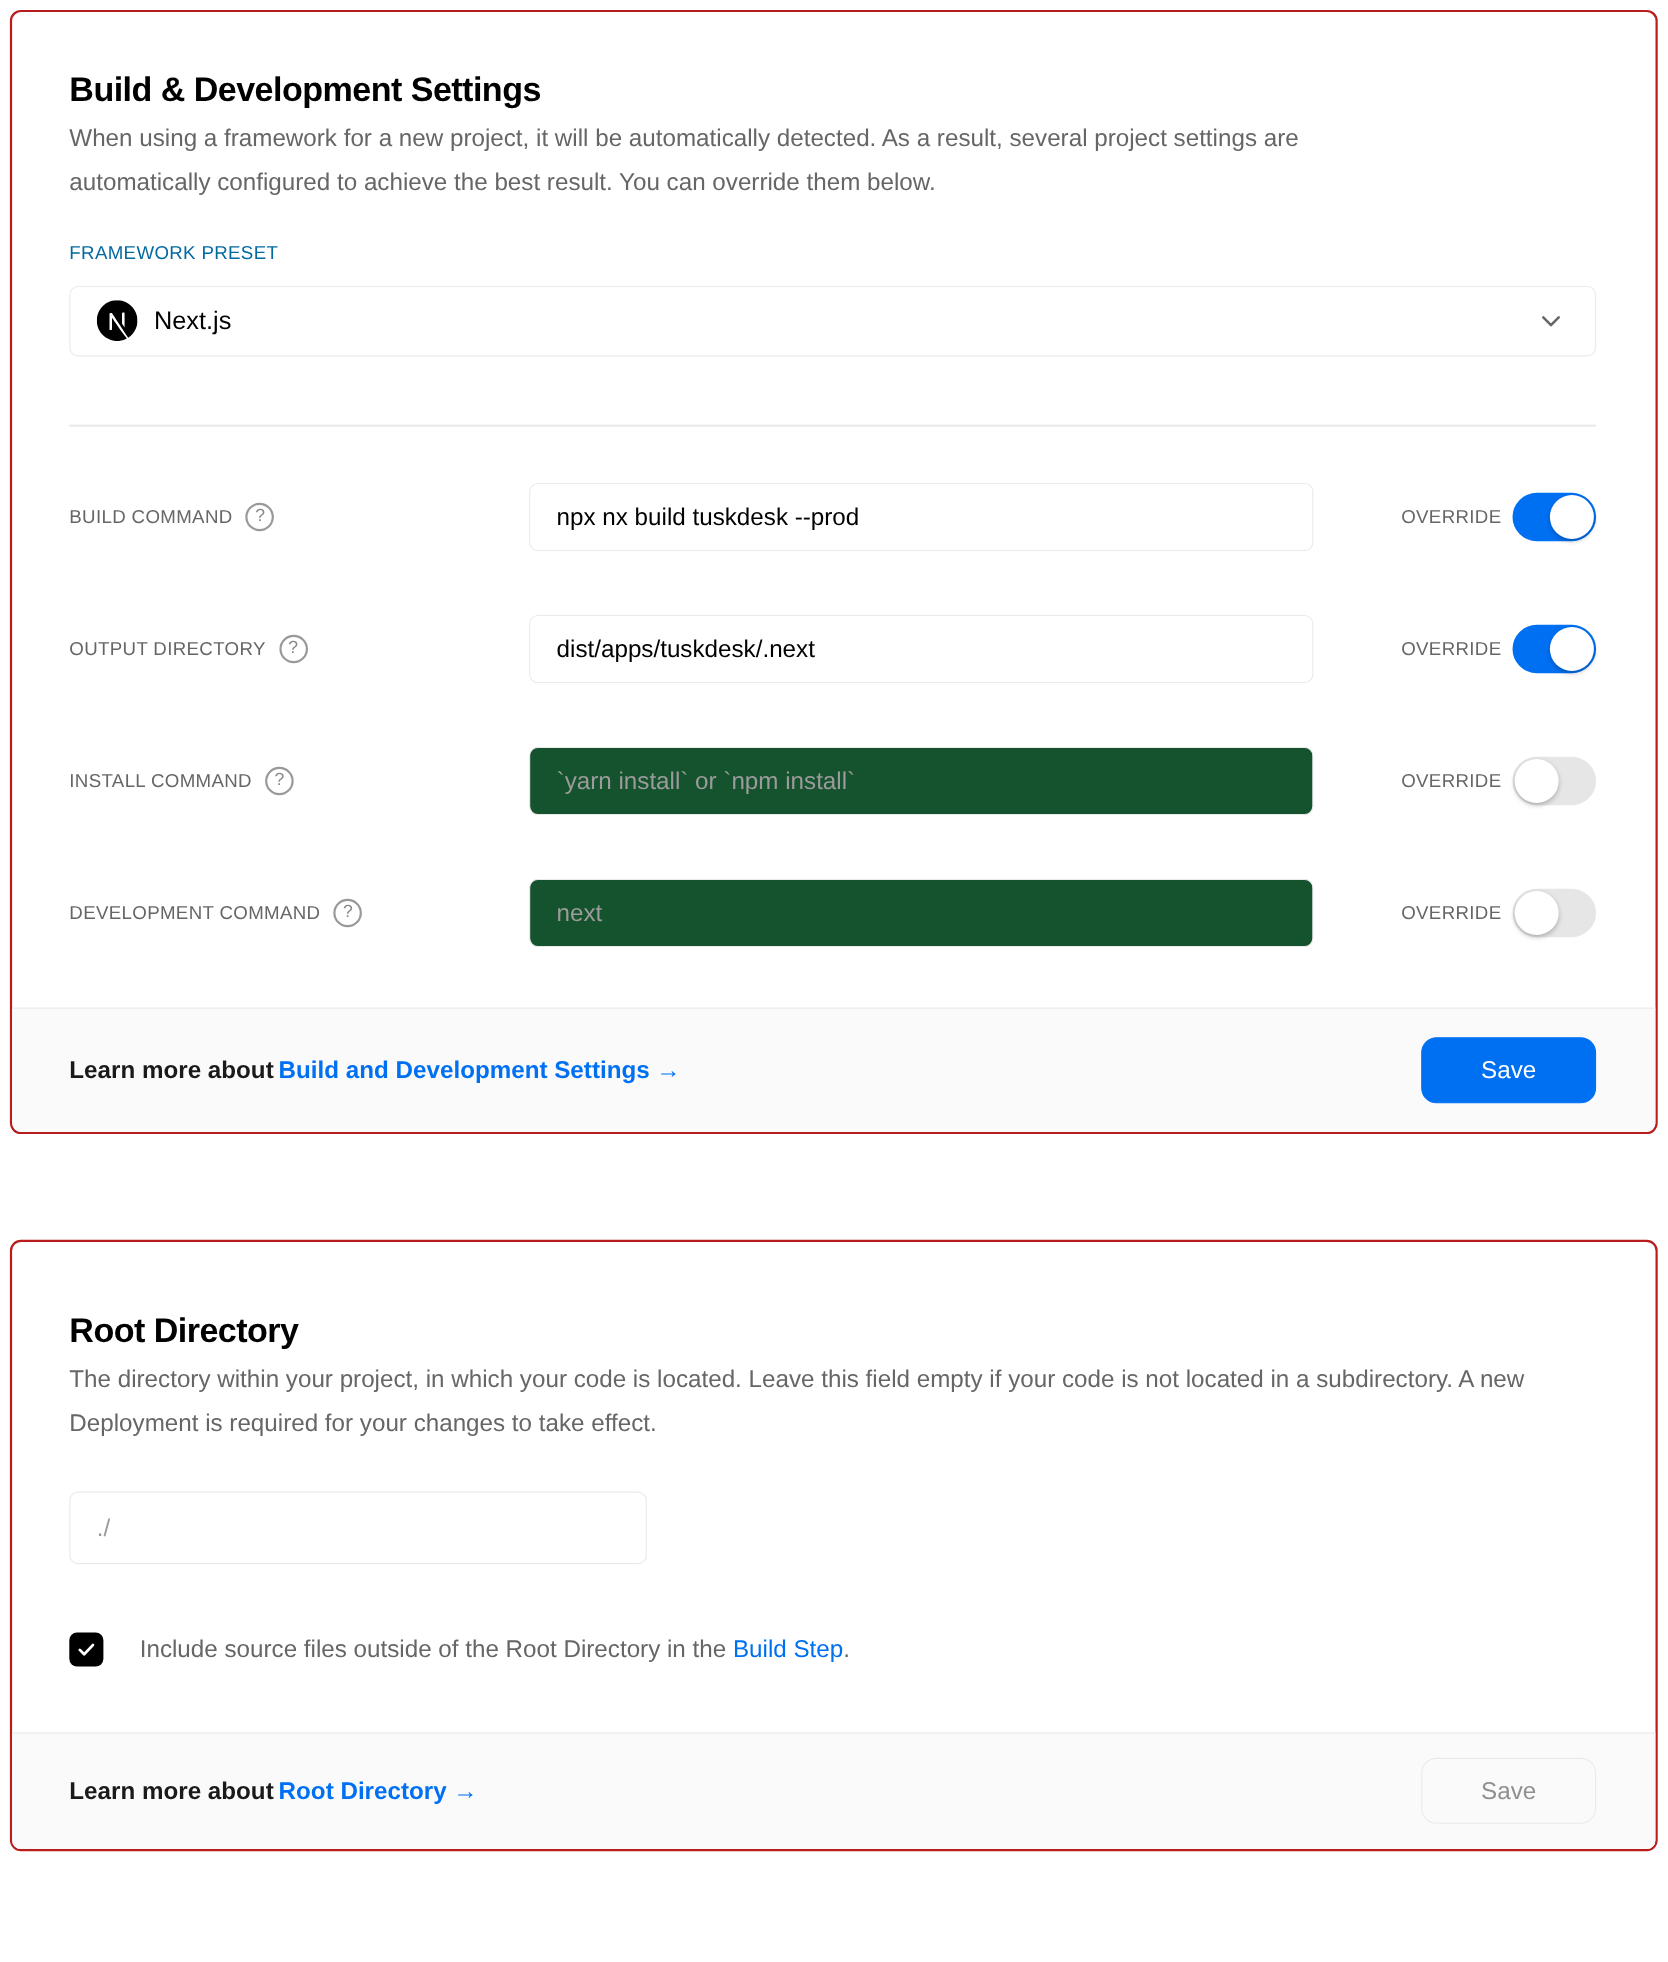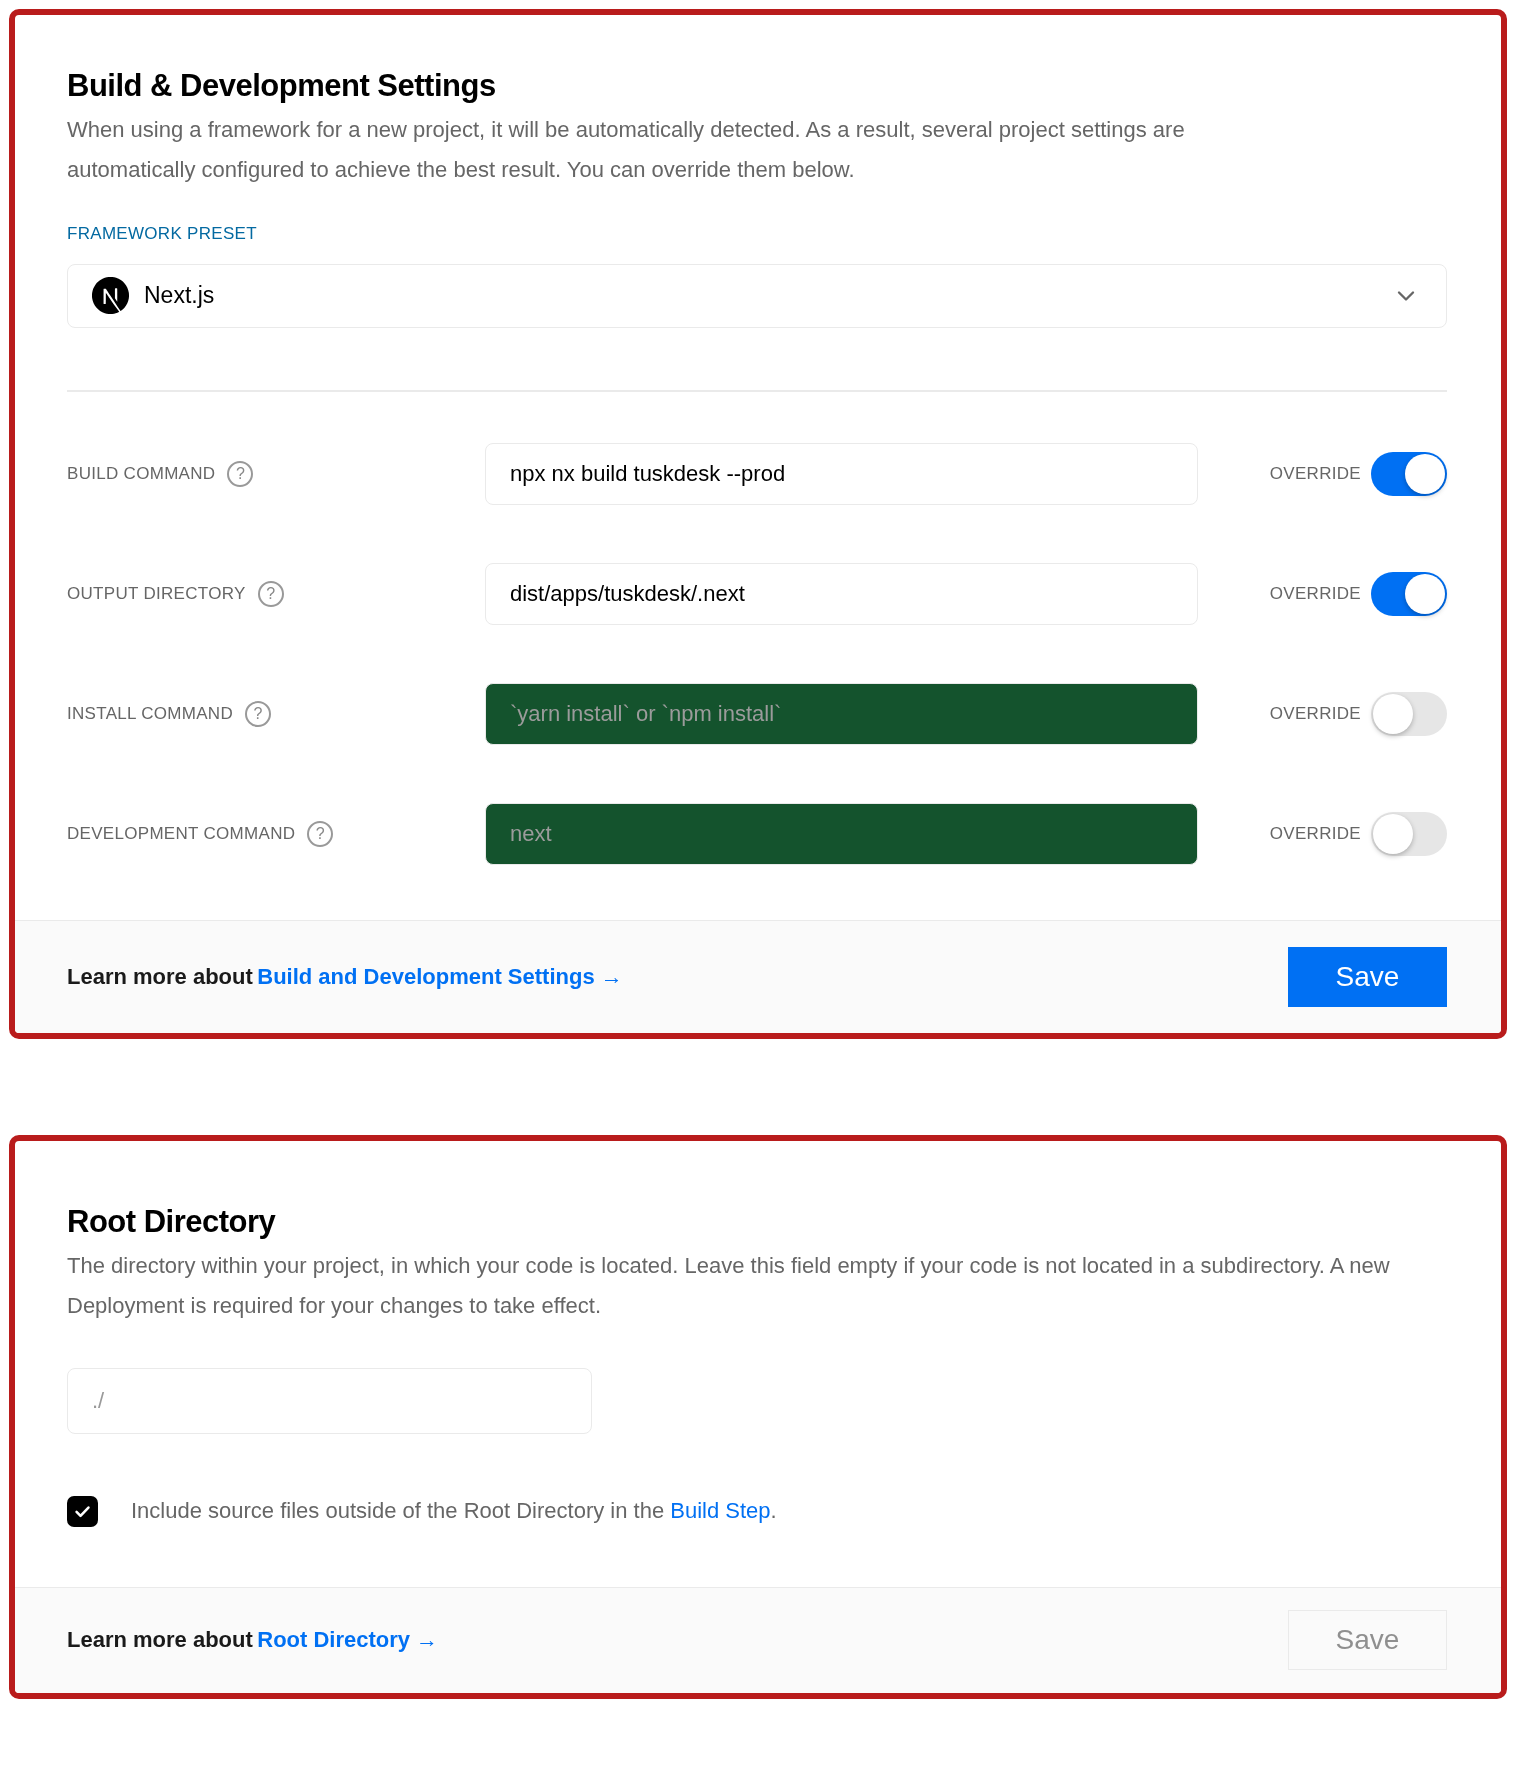--- a/index.html
+++ b/index.html
@@ -5,21 +5,21 @@
   * { box-sizing: border-box; margin: 0; padding: 0; }
   html, body { background: #ffffff; }
   body {
     width: 1516px;
     min-height: 1784px;
     font-family: "Liberation Sans", "DejaVu Sans", sans-serif;
     color: #000;
     padding: 9px;
   }
   .card {
-    border: 6px solid #b91c1c;
+    border: 2px solid #b91c1c;
     border-radius: 10px;
     background: #fff;
     overflow: hidden;
   }
   .card + .card { margin-top: 96px; }
   .card-body { padding: 52px 54px 0 52px; }
   .card-title {
     font-size: 31px;
     font-weight: 700;
     letter-spacing: -0.5px;
@@ -136,23 +136,23 @@
     align-items: center;
     padding: 0 54px 0 52px;
   }
   .card-footer.short { height: 106px; margin-top: 60px; }
   .footer-text { font-size: 22px; color: #1a1a1a; font-weight: bold; }
   .footer-link { color: #0070f3; text-decoration: none; cursor: pointer; }
   .footer-link .arrow { margin-left: 6px; }
   .btn {
     margin-left: auto;
     width: 159px; height: 60px;
-    border-radius: 0;
+    border-radius: 14px;
     font-family: "Liberation Sans", "DejaVu Sans", sans-serif;
-    font-size: 28px;
+    font-size: 22px;
     display: flex;
     align-items: center;
     justify-content: center;
     cursor: pointer;
     border: 1px solid transparent;
   }
   .btn-primary { background: #0070f3; color: #fff; border-color: #0070f3; }
   .btn-disabled { background: #fafafa; color: #8f8f8f; border-color: #eaeaea; cursor: not-allowed; }
   
   .root-input {

